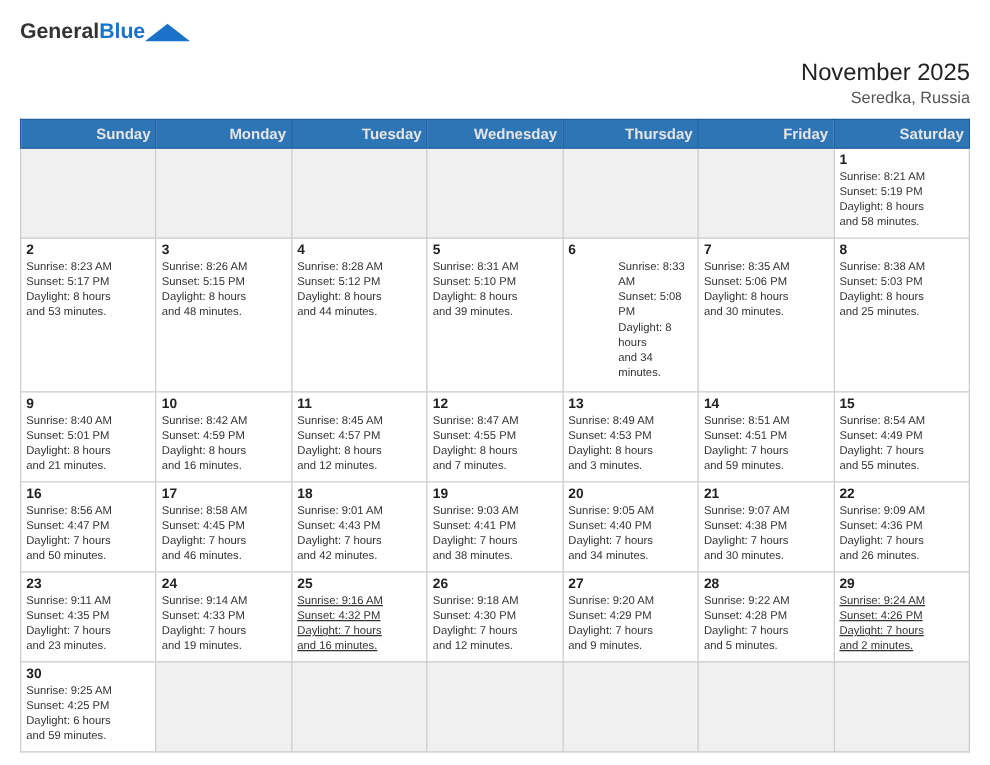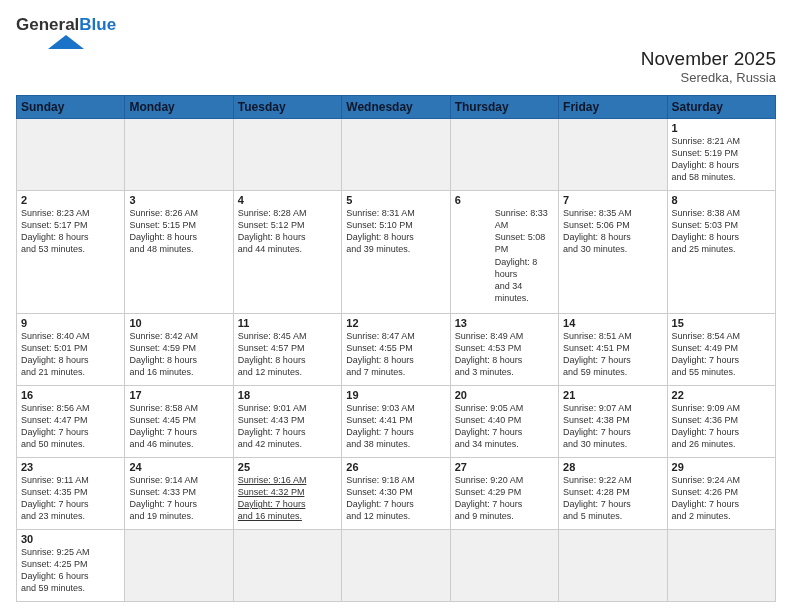--- a/index.html
+++ b/index.html
@@ -43,26 +43,26 @@
     }
     .calendar {
       flex: 1;
       border: 1px solid #ccc;
       border-collapse: collapse;
       width: 100%;
       table-layout: fixed;
     }
     .calendar th {
       background: #2e75b6;
-      color: #0f172a;
+      color: #e5e5e5;
       font-size: 12px;
       font-weight: bold;
       padding: 4px 4px;
       border: 1px solid #2060a0;
-      text-align: left;
+      text-align: right;
     }
     .calendar td {
       border: 1px solid #ccc;
       vertical-align: top;
       padding: 3px 4px;
       font-size: 9.5px;
       color: #333;
       background: #fff;
       width: calc(100% / 7);
     }
@@ -81,21 +81,21 @@
       line-height: 1.35;
       color: #333;
     }
   </style>
 </head>
 <body>
 
 <div class="page">
   <div class="header">
     <div class="logo">
-      <div style="display:flex; flex-direction:column; align-items:center;justify-content:center;">
+      <div style="display:flex; align-items:center;justify-content:center;">
         <div style="font-size:17px; font-weight:bold; color:#333; line-height:1;">
           <span style="color:#333;">General</span><span style="color:#1a73c9;">Blue</span>
         </div>
         <div style="width:0;height:0;border-left:18px solid transparent;border-right:18px solid transparent;border-bottom:14px solid #1a73c9;margin-top:2px;"></div>
       </div>
     </div>
     <div class="title-block">
       <div class="month-year">November 2025</div>
       <div class="location">Seredka, Russia</div>
     </div>
@@ -320,21 +320,21 @@
           </td>
           <td>
             <span class="day-number">28</span>
             <div class="day-info" style="white-space: pre-line;">Sunrise: 9:22 AM
 Sunset: 4:28 PM
 Daylight: 7 hours
 and 5 minutes.</div>
           </td>
           <td>
             <span class="day-number">29</span>
-            <div class="day-info" style="white-space: pre-line;">Sunrise: 9:24 AM
+            <div class="day-info" style="white-space: pre-line; text-decoration: underline;">Sunrise: 9:24 AM
 Sunset: 4:26 PM
 Daylight: 7 hours
 and 2 minutes.</div>
           </td>
         </tr>
         <tr>
           <td>
             <span class="day-number">30</span>
             <div class="day-info" style="white-space: pre-line;">Sunrise: 9:25 AM
 Sunset: 4:25 PM

